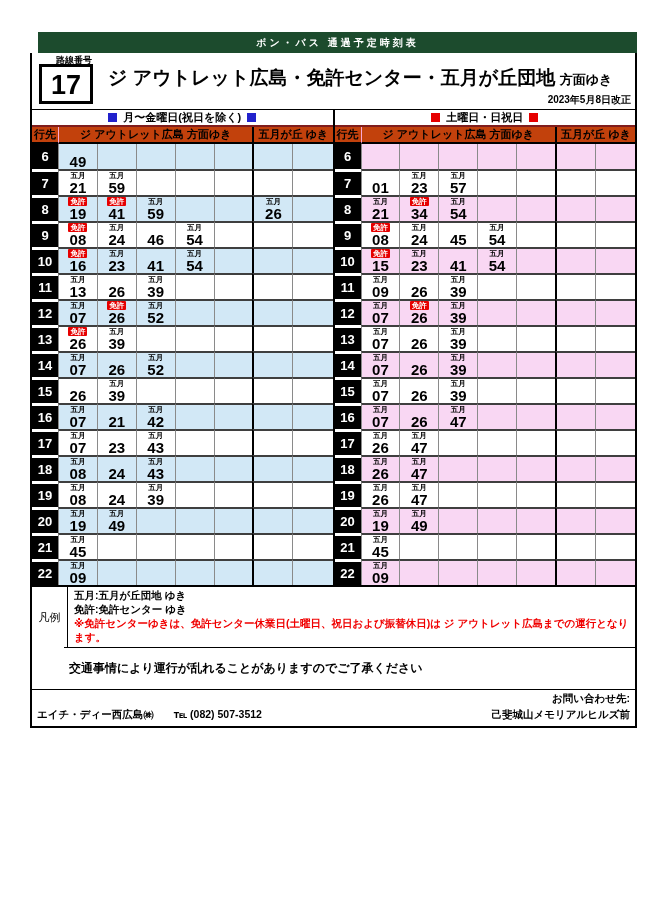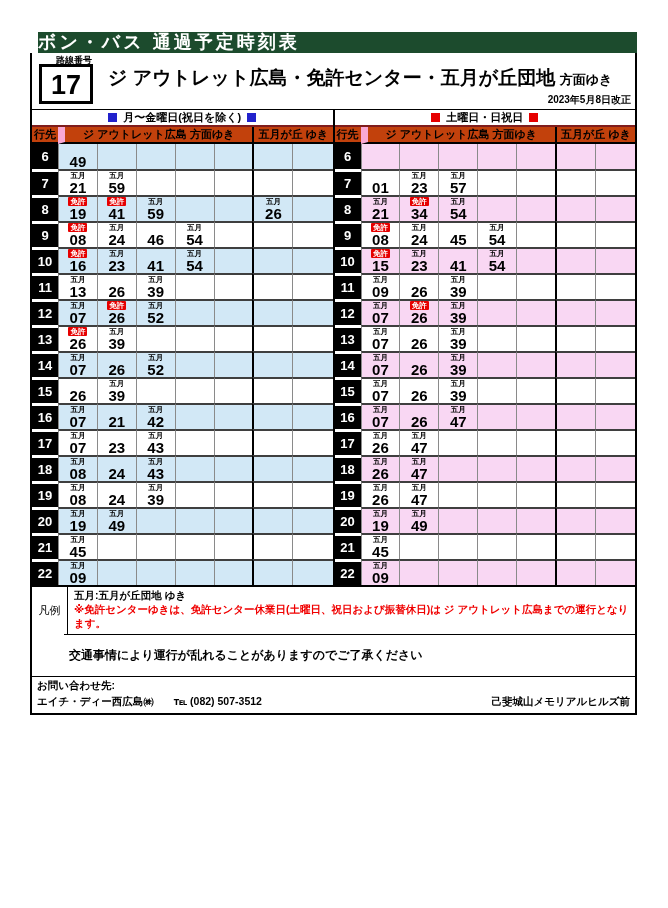--- a/index.html
+++ b/index.html
@@ -2,22 +2,22 @@
 <html style="--green: #1c4b2d; --badge: #e60000; --note-red: #f00000;"><head>
 <meta charset="utf-8">
 <style>
   * { margin:0; padding:0; box-sizing:border-box; }
   html,body { width:668px; height:908px; background:#ffffff;
     font-family:"Liberation Sans","DejaVu Sans",sans-serif; color:#000; }
   .sheet { position:absolute; left:30px; top:32px; width:607px; }
 
   
   .green-bar { margin-left:8px; height:21px; background:var(--green,#1c4b2d);
-    color:#fff; font-weight:bold; font-size:18px; letter-spacing:3px;
-    text-align:left; line-height:21px; }
+    color:#fff; font-weight:bold; font-size:10px; letter-spacing:3px;
+    text-align:center; line-height:21px; }
 
   .sheet-box { border:2px solid #000; border-top:none; background:#fff; }
 
   
   .head-area { position:relative; height:56px; }
   .route-label { position:absolute; left:24px; top:1px; font-size:9px; font-weight:bold; }
   .route-box { position:absolute; left:7px; top:11px; width:54px; height:40px;
     border:3px solid #000; font-size:27px; font-weight:bold; text-align:center;
     line-height:36px; background:#fff; }
   .title-line { position:absolute; left:76px; top:12px; white-space:nowrap; }
@@ -32,21 +32,21 @@
   table.tt.tt-right { border-left:1px solid #000; }
   .tt col.c-hour { width:26px; }
   .tt col.c-sat  { width:40px; }
 
   .tt th.day-hd { height:16px; font-size:11px; font-weight:bold; text-align:center;
     border-bottom:2px solid #7f1d1d; background:#fff; vertical-align:middle; }
   .mark { display:inline-block; width:9px; height:9px; margin:0 6px; vertical-align:-1px; }
 
   .tt th.col-hd { height:17px; font-size:11px; font-weight:bold; text-align:center;
     vertical-align:middle; border-bottom:2px solid #000; background:#c2410c; }
-  .tt th.col-hd + th.col-hd { border-left:7px solid #f9a8d4; }
+  .tt th.col-hd + th.col-hd { border-left:1px solid #f9a8d4; }
 
   .tt td { height:26px; vertical-align:bottom; background:#fff; overflow:hidden; }
   .tt tbody tr:first-child td { height:25px; }
   .tt td.hour { background:#000; color:#fff; font-size:13px; font-weight:bold;
     text-align:center; vertical-align:middle; border-top:3px solid #fff; }
   .tt tbody tr:first-child td.hour { border-top:none; }
   .tt td.cell { border-top:2px solid #3f3f3f; border-left:1px solid #8a8a8a; }
   .tt tbody tr:first-child td.cell { border-top:none; }
   .tt td.cell:first-of-type { border-left:none; }
   .tt .secL { border-left:2px solid #000 !important; }
@@ -57,21 +57,21 @@
     padding:0 2px; border-radius:1px; font-size:7.5px; line-height:9px; font-weight:bold; }
   .tm { height:14px; line-height:13px; font-size:15px; font-weight:bold; text-align:center; }
 
   
   .legend-row { display:flex; border-top:2px solid #000; }
   .legend-label { width:36px; border-right:1px solid #000; display:flex;
     align-items:center; justify-content:center; font-size:11px; font-weight:normal; }
   .legend-body { flex:1; padding:2px 6px 3px; font-size:10.5px; font-weight:bold; line-height:1.32; }
   .red-note { color:var(--note-red,#f00000); }
   .notice-row { border-top:1px solid #000; font-size:12px; font-weight:bold; padding:12px 5px;margin-left:32px; }
-  .contact-row { border-top:1px solid #000; font-size:10.5px; font-weight:bold; padding:2px 5px 4px; }
+  .contact-row { border-top:1px solid #000; font-size:10.5px; font-weight:bold; padding:2px 5px 4px;text-align:right; }
   .contact-line { display:flex; margin-top:2px; }
   .contact-tel { margin-left:20px; }
   .stop-name { margin-left:auto; }
 </style>
 </head>
 <body>
 
 <div class="sheet">
   <div class="green-bar">
     <span>ボン・バス 通過予定時刻表</span>
@@ -1190,20 +1190,21 @@
               </td>
             </tr>
           </tbody>
         </table>
     </div>
 
     <div class="legend-row">
       <div class="legend-label">凡例</div>
       <div class="legend-body">
         <div>五月:五月が丘団地 ゆき</div>
+        <div>免許:免許センター ゆき</div>
         <div class="red-note">※免許センターゆきは、免許センター休業日(土曜日、祝日および振替休日)は ジ アウトレット広島までの運行となります。</div>
       </div>
     </div>
 
     <div class="notice-row">交通事情により運行が乱れることがありますのでご了承ください</div>
 
     <div class="contact-row">
       <div>お問い合わせ先:</div>
       <div class="contact-line">
         <span>エイチ・ディー西広島㈱</span>

